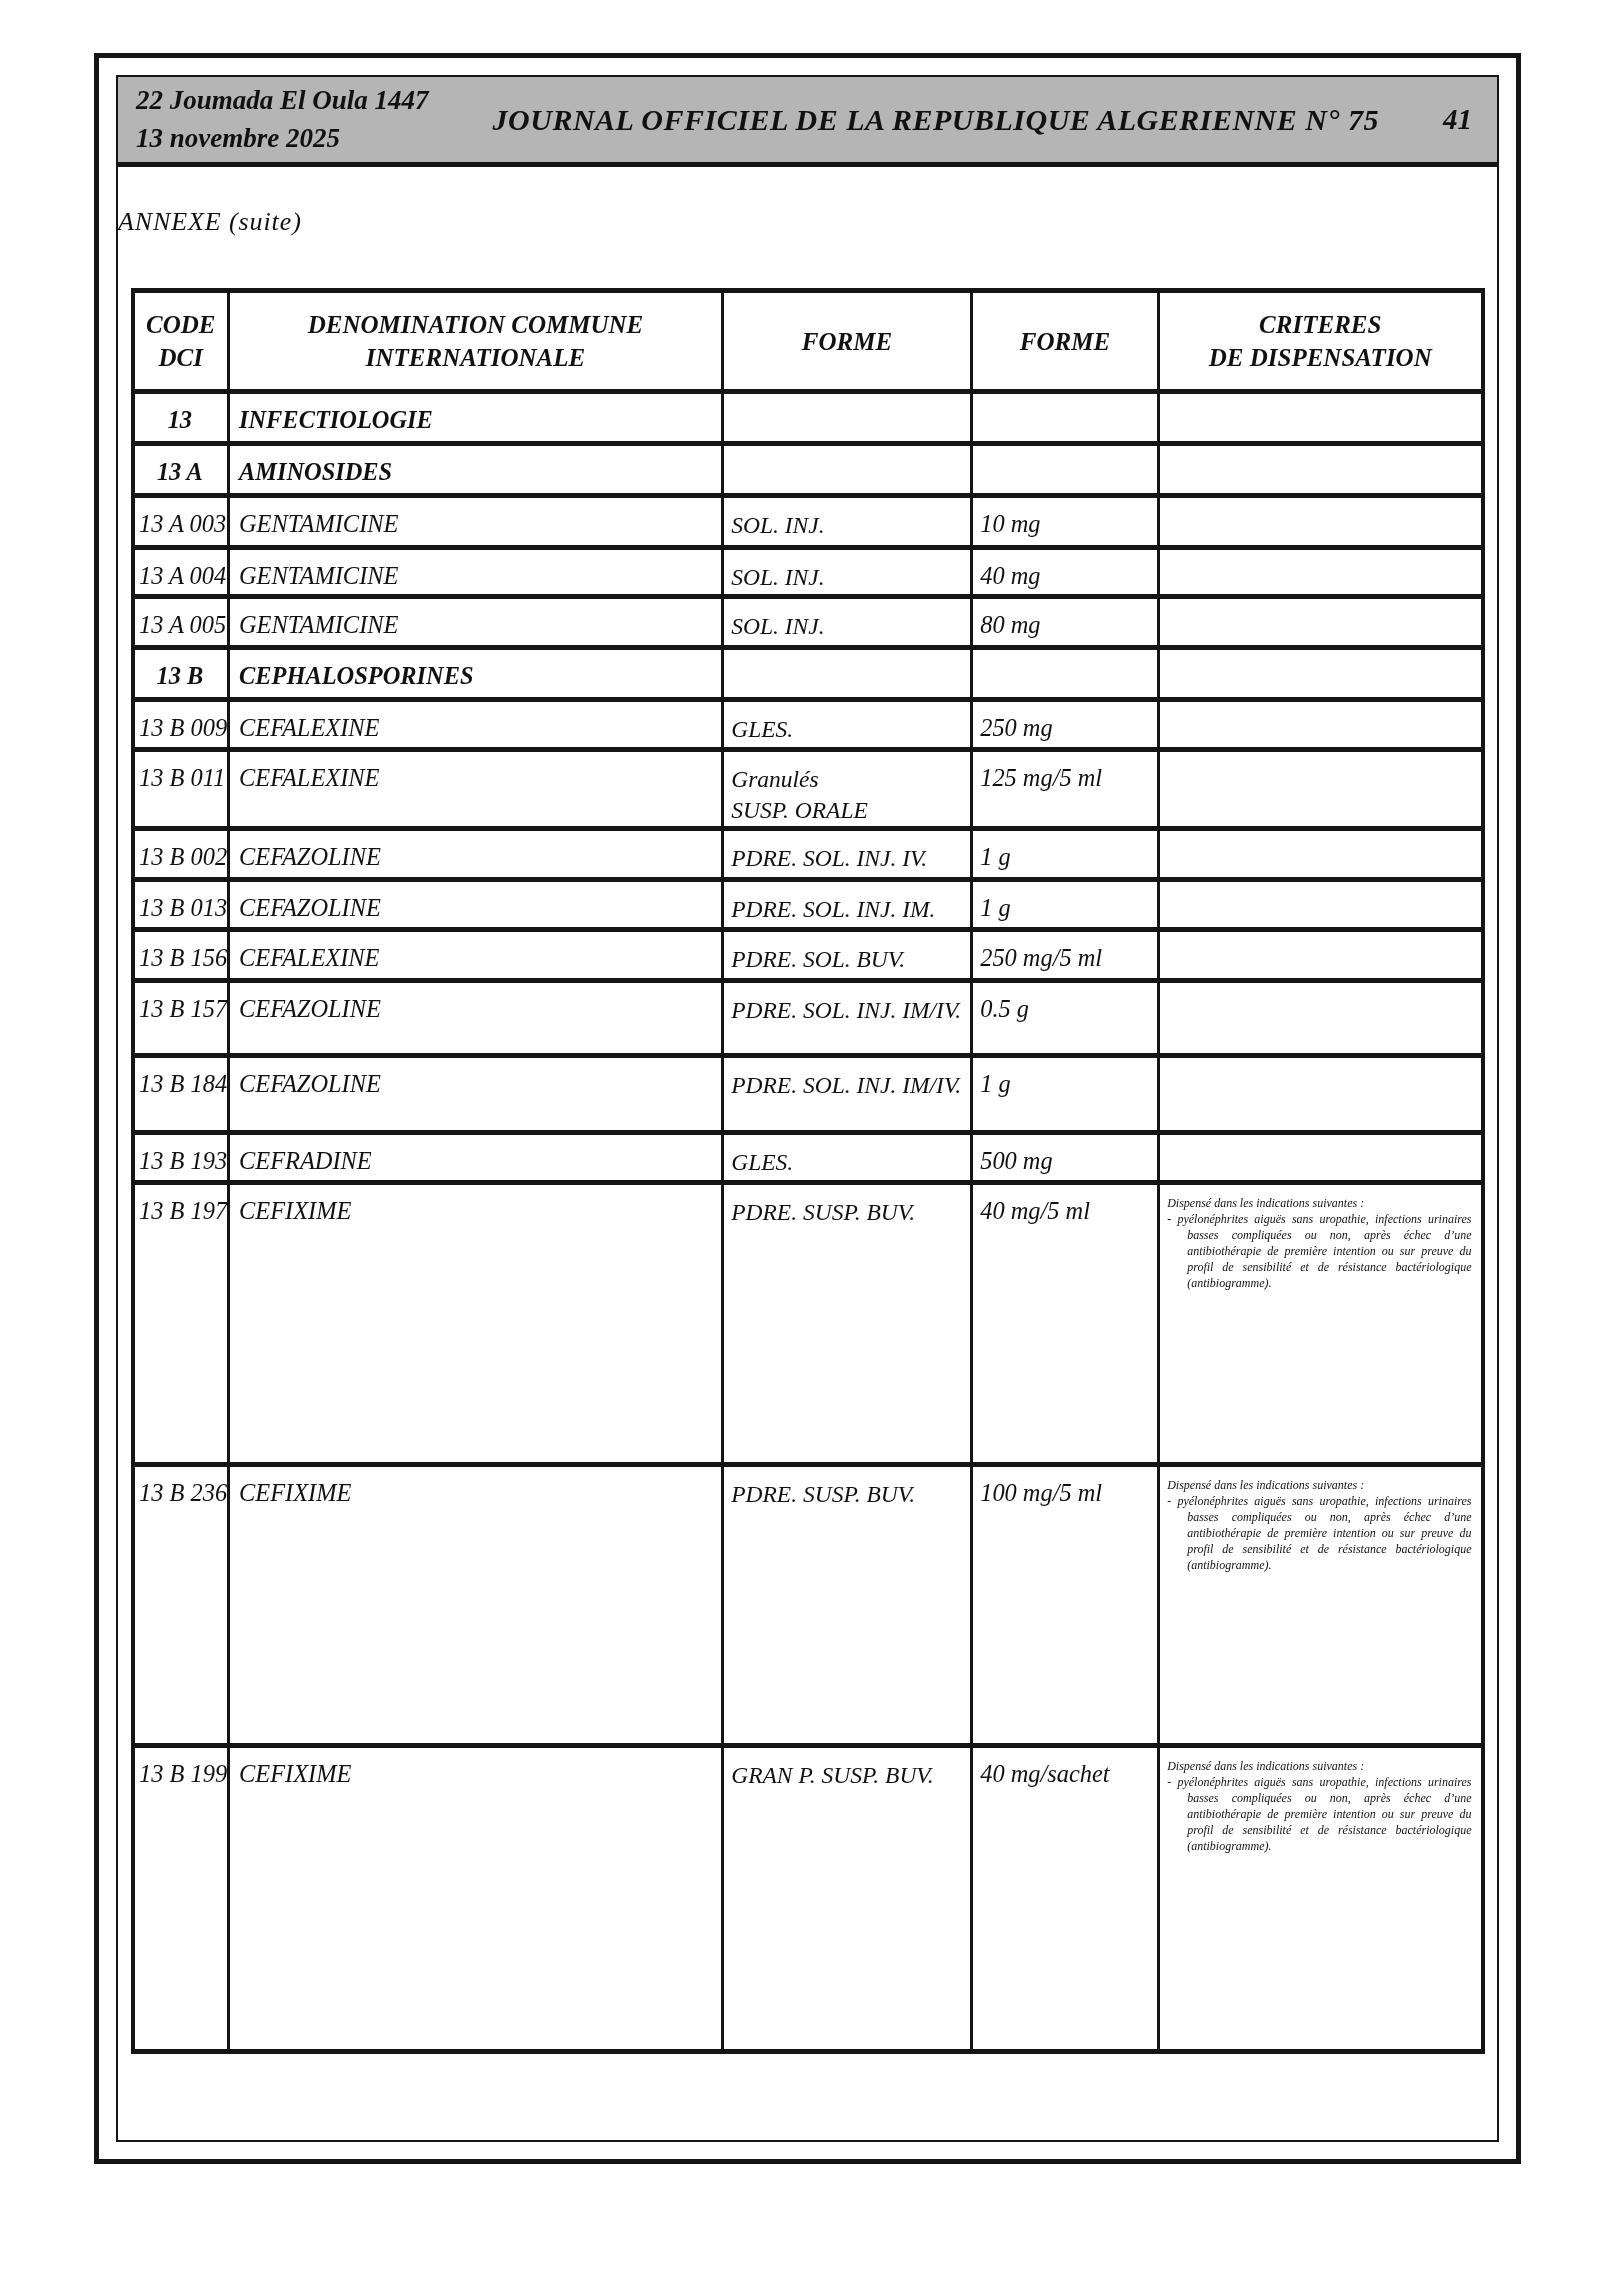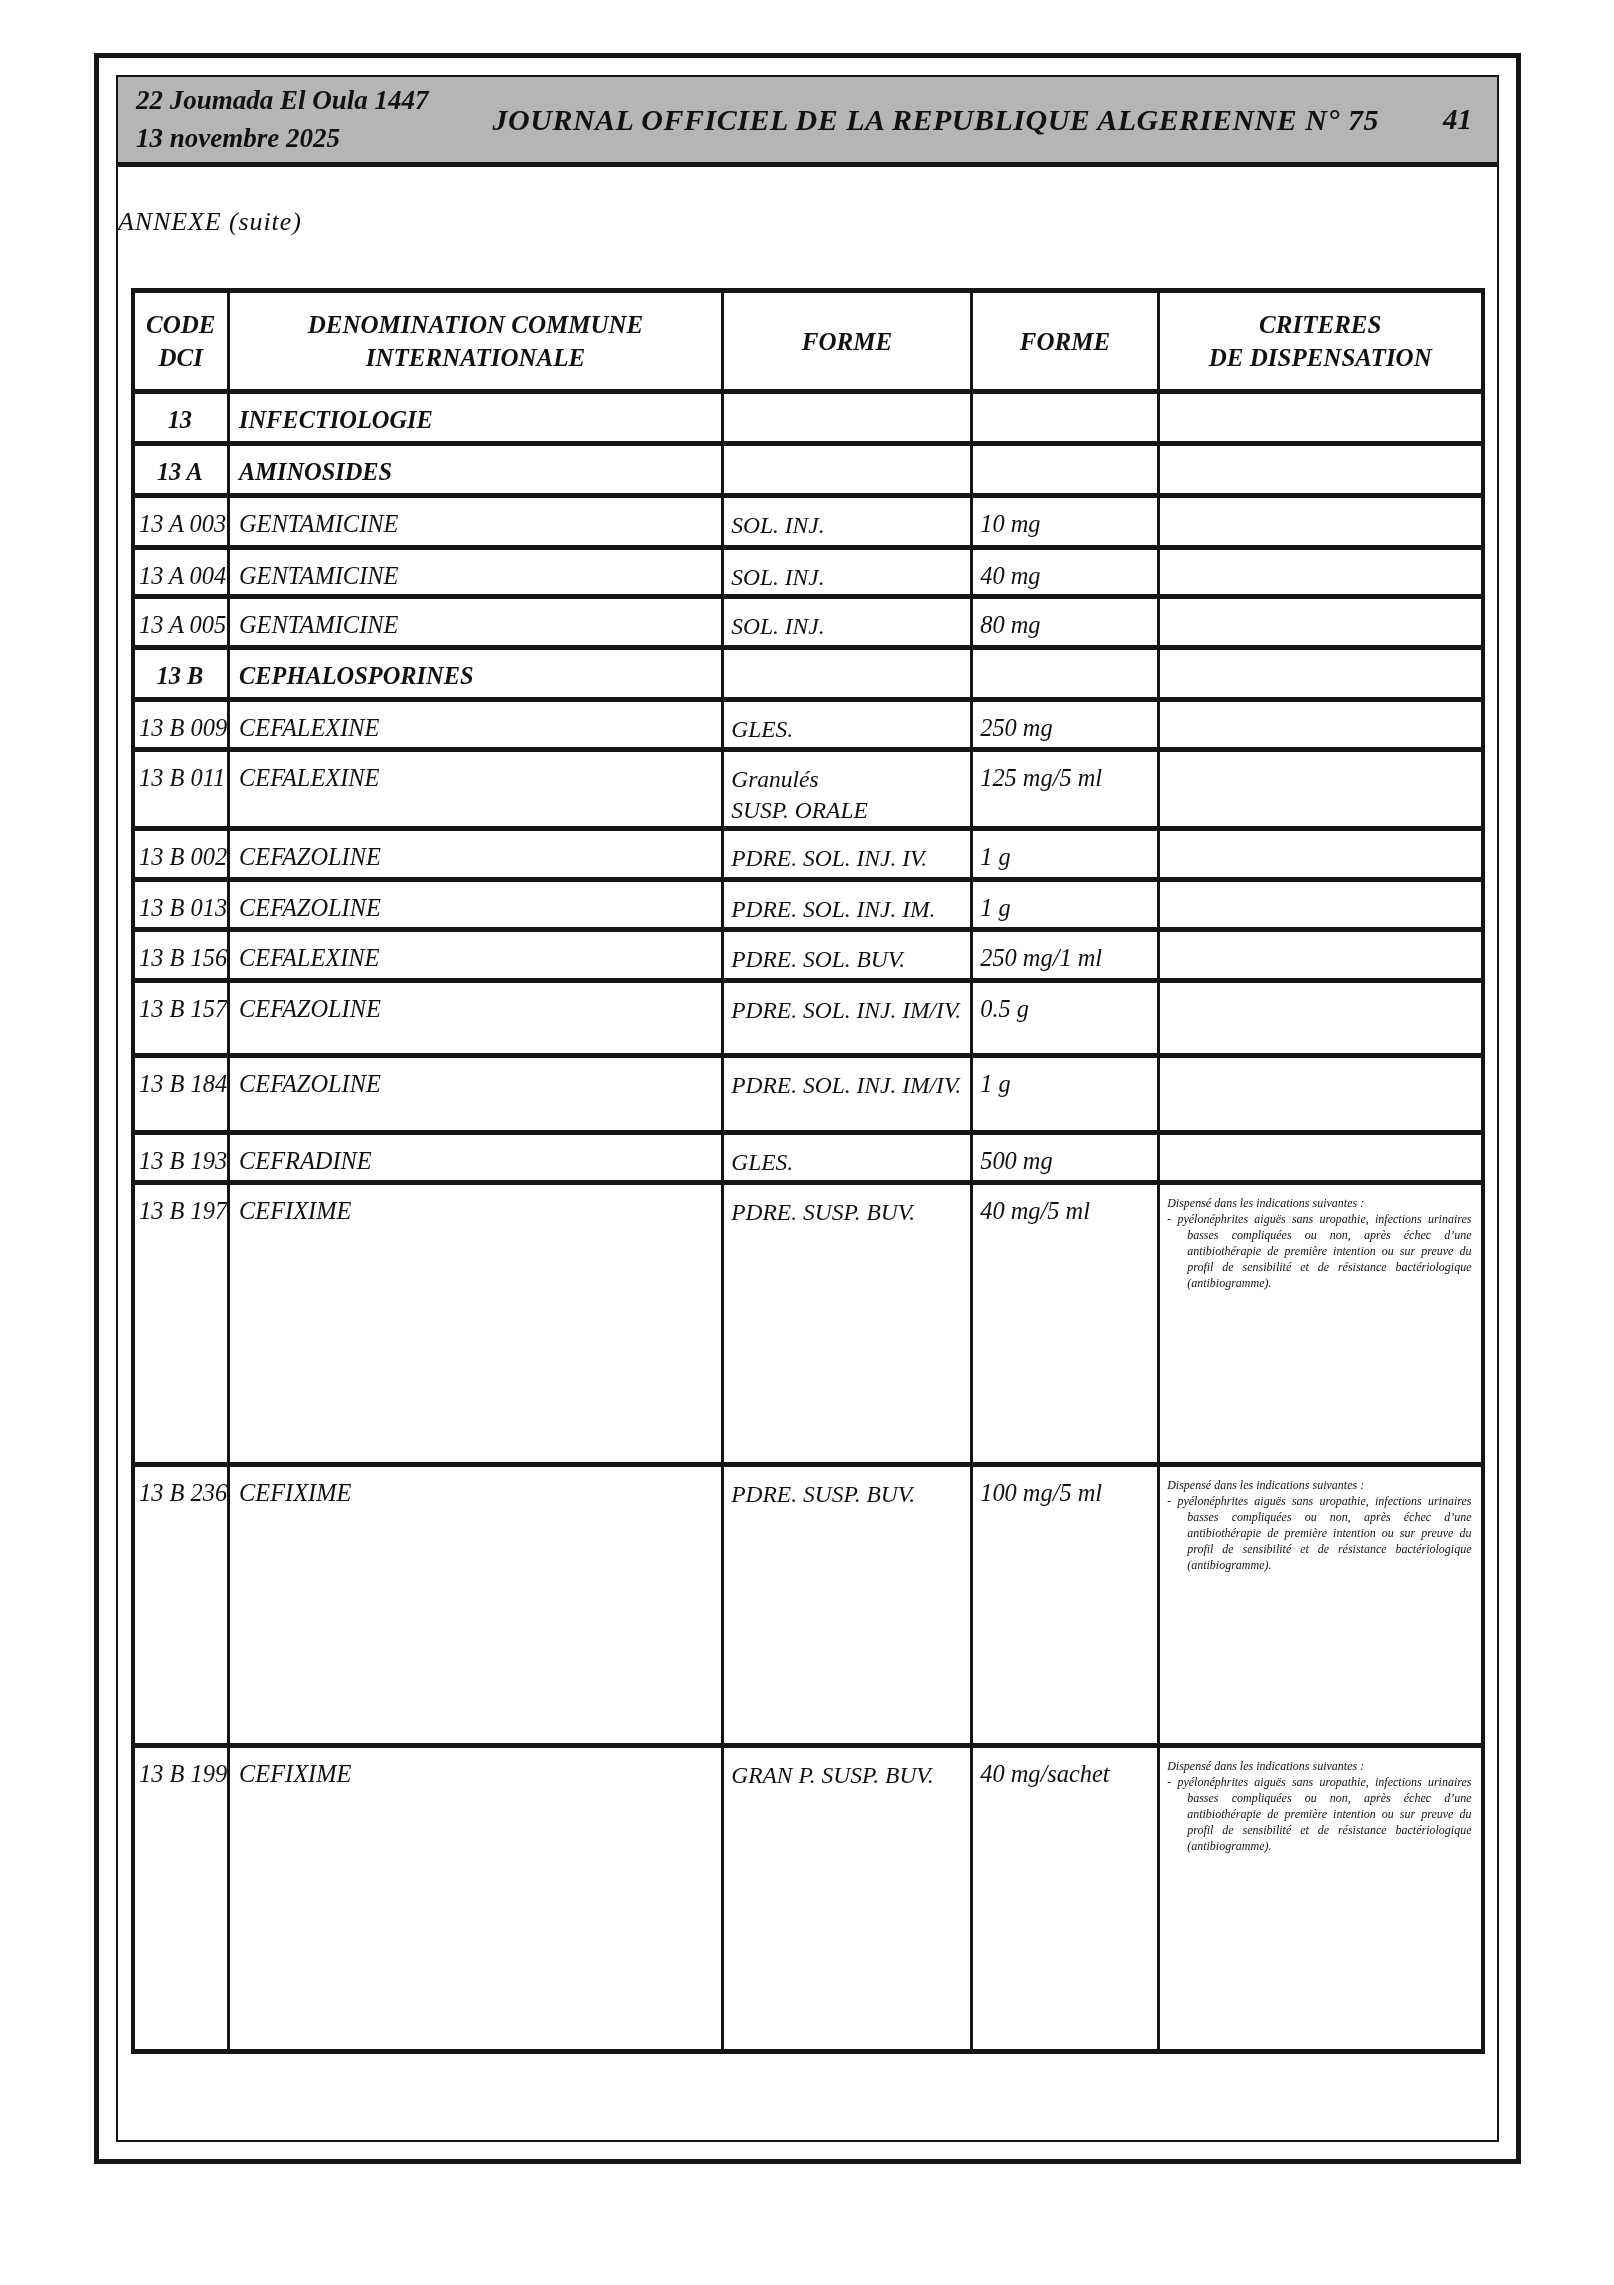--- a/index.html
+++ b/index.html
@@ -175,21 +175,21 @@
     <td class="cell-code">13 B 013</td>
     <td class="cell-dci">CEFAZOLINE</td>
     <td class="cell-forme">PDRE. SOL. INJ. IM.</td>
     <td class="cell-dosage">1 g</td>
     <td class="cell-crit"></td>
   </tr>
           <tr style="height: 51px;">
     <td class="cell-code">13 B 156</td>
     <td class="cell-dci">CEFALEXINE</td>
     <td class="cell-forme">PDRE. SOL. BUV.</td>
-    <td class="cell-dosage">250 mg/1 ml</td>
+    <td class="cell-dosage">250 mg/5 ml</td>
     <td class="cell-crit"></td>
   </tr>
           <tr style="height: 75px;">
     <td class="cell-code">13 B 157</td>
     <td class="cell-dci">CEFAZOLINE</td>
     <td class="cell-forme">PDRE. SOL. INJ. IM/IV.</td>
     <td class="cell-dosage">0.5 g</td>
     <td class="cell-crit"></td>
   </tr>
           <tr style="height: 77px;">

